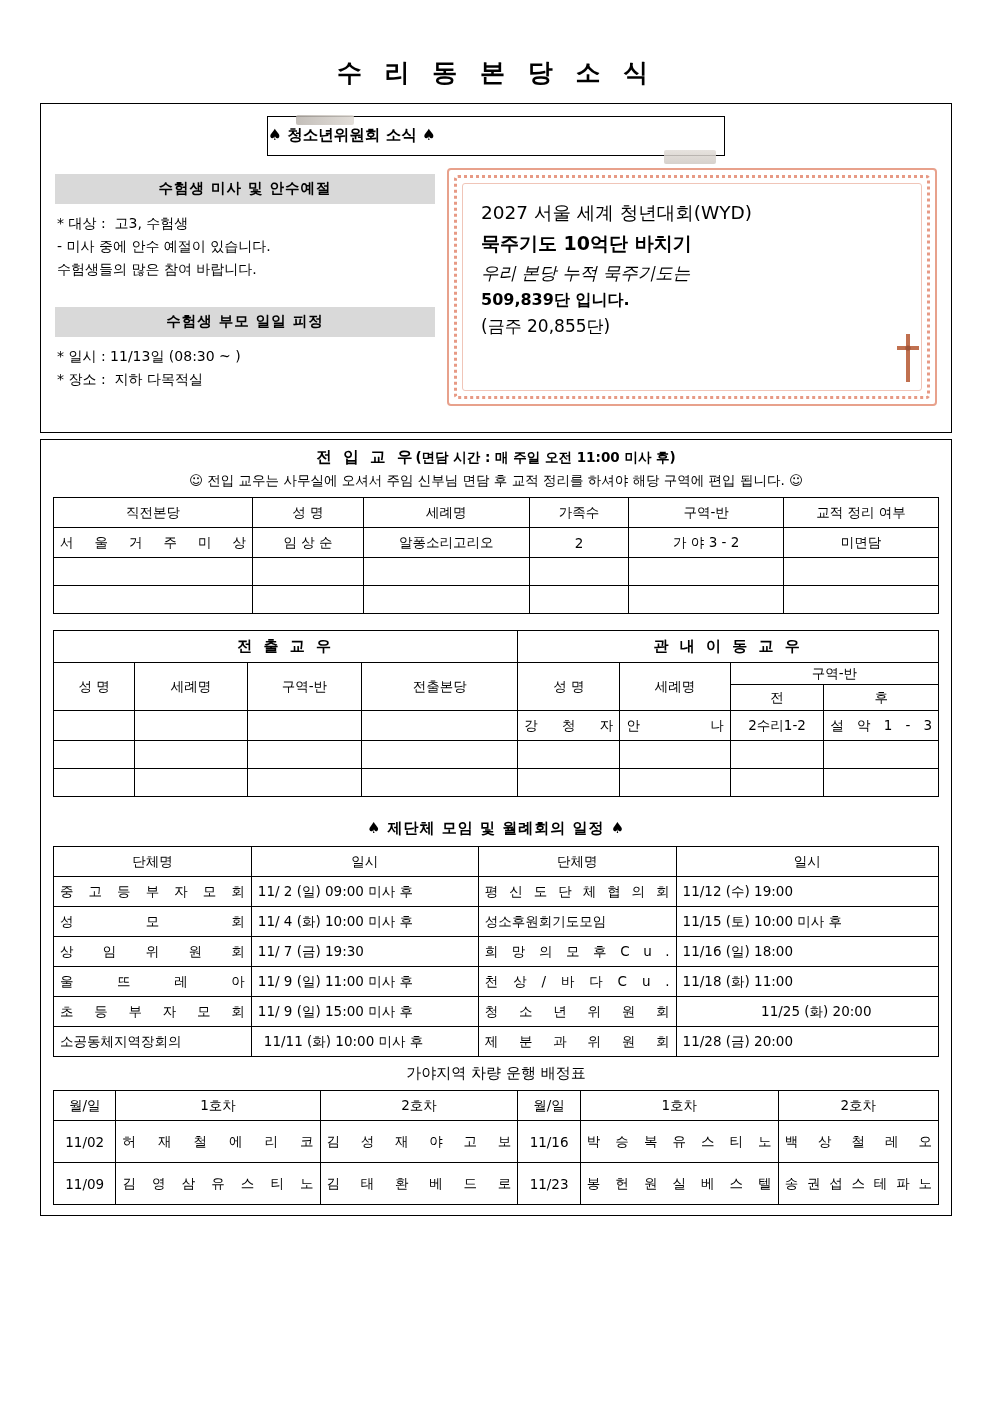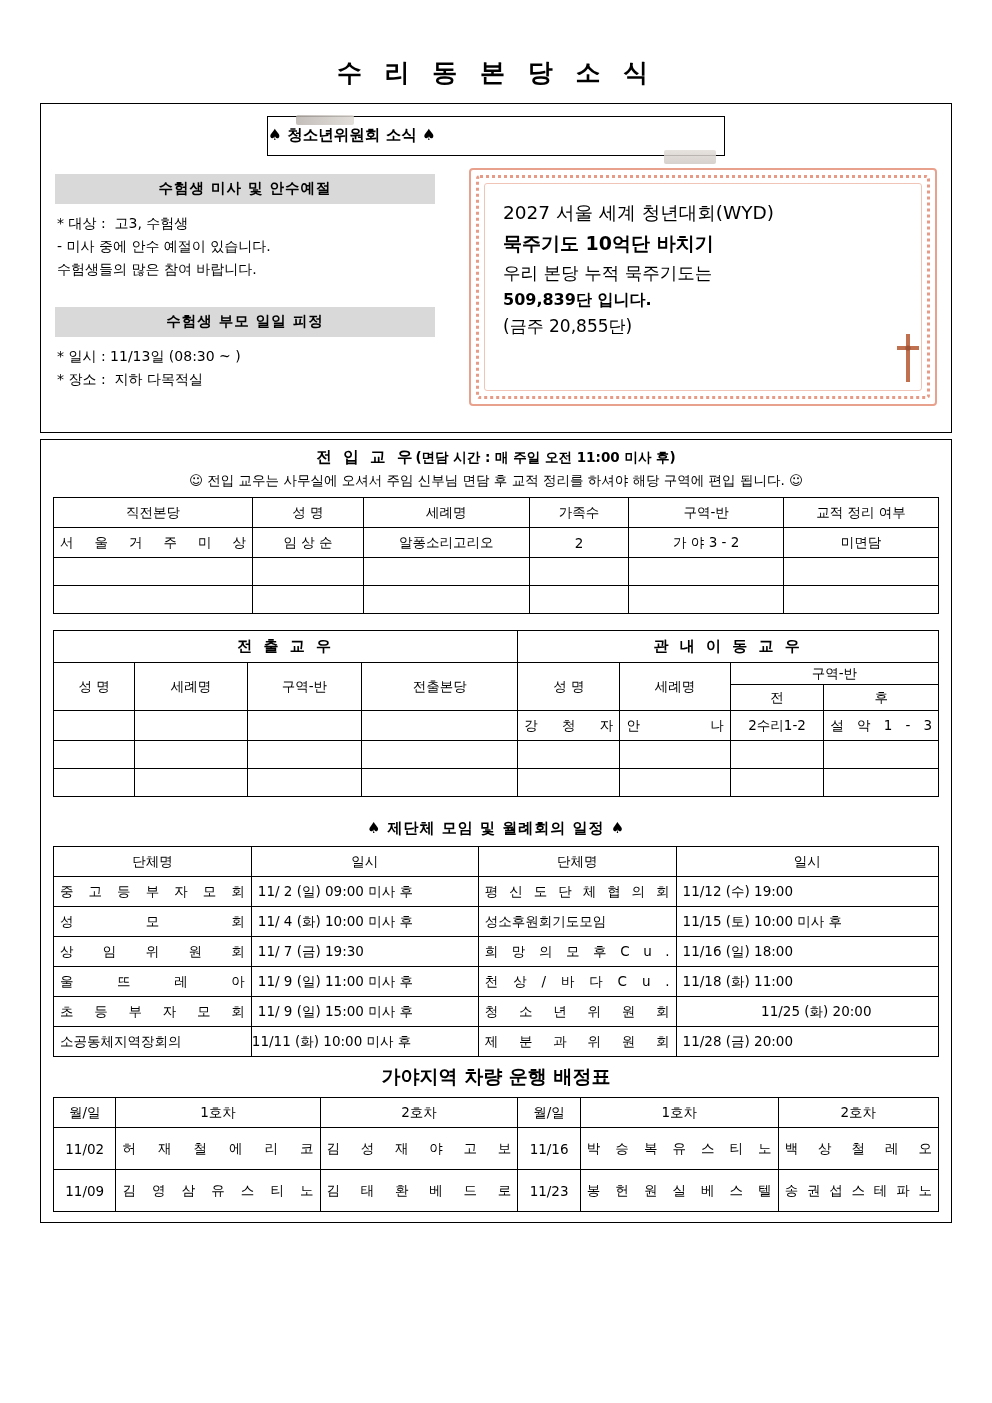--- a/index.html
+++ b/index.html
@@ -58,21 +58,21 @@
     position: absolute;
     right: 8px; bottom: -9px;
     width: 52px; height: 14px;
     background: linear-gradient(180deg,#e2ddd8,#cfc9c3);
     border-radius: 2px;
     opacity: .85;
   }
   .top-cols {
     display: flex;
     margin-top: 18px;
-    gap: 34px;
+    gap: 12px;
   }
   .left-col { width: 380px; }
   .gray-bar {
     background: #d9d9d9;
     text-align: center;
     font-size: 14.5px;
     font-weight: bold;
     padding: 5px 0 6px 0;
     letter-spacing: 1px;
   }
@@ -109,21 +109,21 @@
     border: 1px solid #f0c5b8;
     border-radius: 3px;
   }
   .poster-text {
     position: absolute;
     left: 34px; right: 34px; top: 30px;
     line-height: 1.62;
   }
   .poster-text .l1 { font-size: 18.5px; }
   .poster-text .l2 { font-size: 19px; font-weight: bold; }
-  .poster-text .l3 { font-size: 17.5px; }
+  .poster-text .l3 { font-size: 17.5px; font-style: italic; }
   .poster-text .l4 { font-size: 16px; font-weight: bold; }
   .poster-text .l5 { font-size: 17px; }
   .crucifix {
     position: absolute;
     right: 16px; bottom: 22px;
     width: 26px; height: 52px;
   }
   
   .main-block {
     border: 1.5px solid #000;
@@ -178,22 +178,22 @@
   .blank-row td { height: 28px; }
   .band {
     text-align: center;
     font-size: 15px;
     font-weight: bold;
     padding: 8px 0 8px 0;
     letter-spacing: 1px;
   }
   .band-sm {
     text-align: center;
-    font-size: 19px;
-    font-weight: bold;
+    font-size: 15px;
+    font-weight: normal;
     padding: 7px 0 7px 0;
   }
 </style>
 </head>
 <body>
 
 <div class="page">
 
   <div class="doc-title">수 리 동 본 당 소 식</div>
 
@@ -404,21 +404,21 @@
           <td style="text-align:left;padding-left:6px">11/18 (화) 11:00</td>
         </tr>
         <tr>
           <td class="justify">초 등 부 자 모 회</td>
           <td style="text-align:left;padding-left:6px">11/ 9 (일) 15:00 미사 후</td>
           <td class="justify">청 소 년 위 원 회</td>
           <td style="text-align:center;padding-left:21px">11/25 (화) 20:00</td>
         </tr>
         <tr>
           <td class="justify">소공동체지역장회의</td>
-          <td style="text-align:left;padding-left:0">11/11 (화) 10:00 미사 후</td>
+          <td style="text-align:left;padding-left:12px">11/11 (화) 10:00 미사 후</td>
           <td class="justify">제 분 과 위 원 회</td>
           <td style="text-align:left;padding-left:6px">11/28 (금) 20:00</td>
         </tr>
       </tbody>
         </table>
     </div>
 
     <div class="band-sm">가야지역 차량 운행 배정표</div>
 
     <div class="tbl-wrap">

